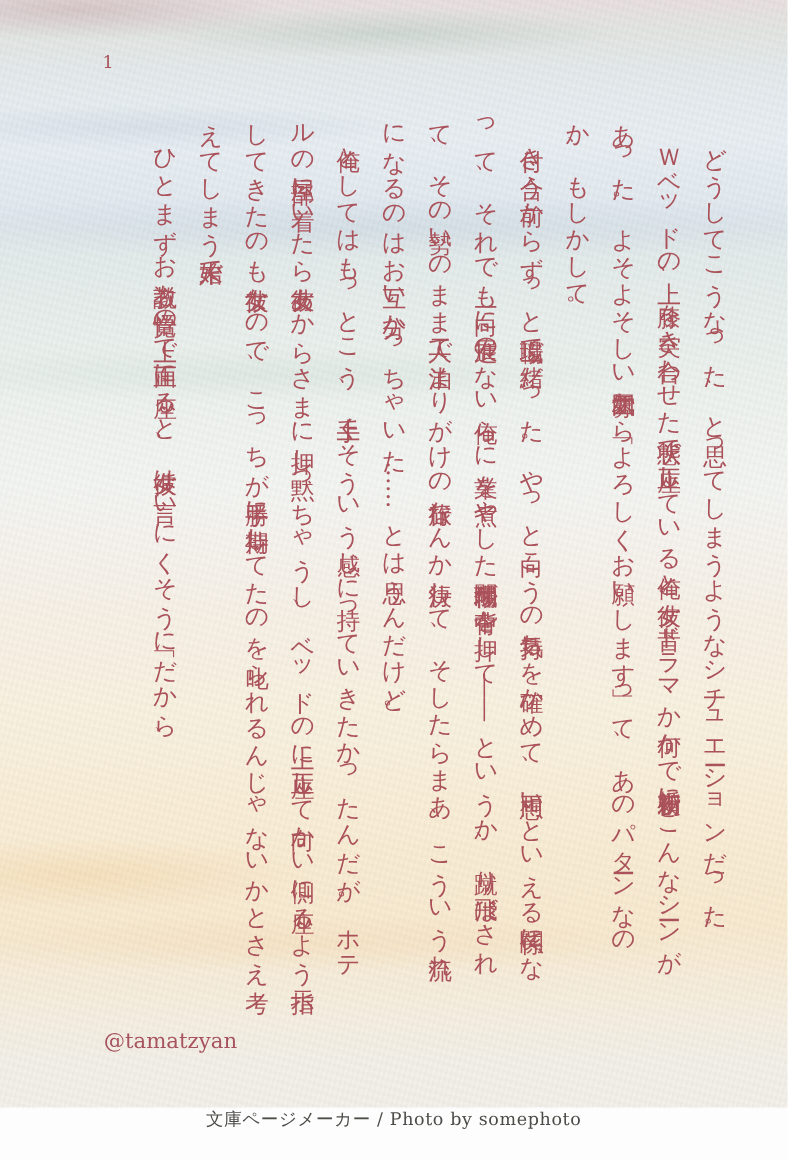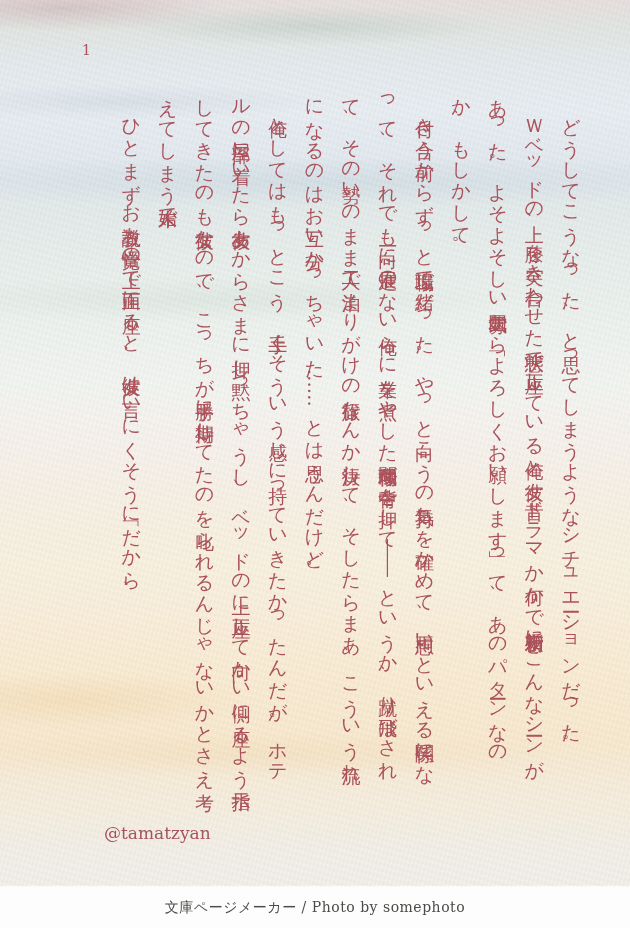--- a/index.html
+++ b/index.html
@@ -79,31 +79,30 @@
     margin: 0;
     text-indent: 1em;
   }
 
   
   .credit-handle {
     position: absolute;
     left: 83px; top: 823px;
     font-size: 17px;
     color: #a7535d;
-    margin-left: 21px;
   }
 
   
   .footer-bar {
     position: absolute;
     left: 0; bottom: 0;
     width: 630px; height: 41px;
     background: #fdfdfd;
     display: flex;
-    align-items: center;
+    align-items: flex-start;
     justify-content: center;
   }
   .footer-caption {
     font-size: 14px;
     color: #4c4b47;
     letter-spacing: 0.5px;
   }
 </style>
 </head>
 <body>

